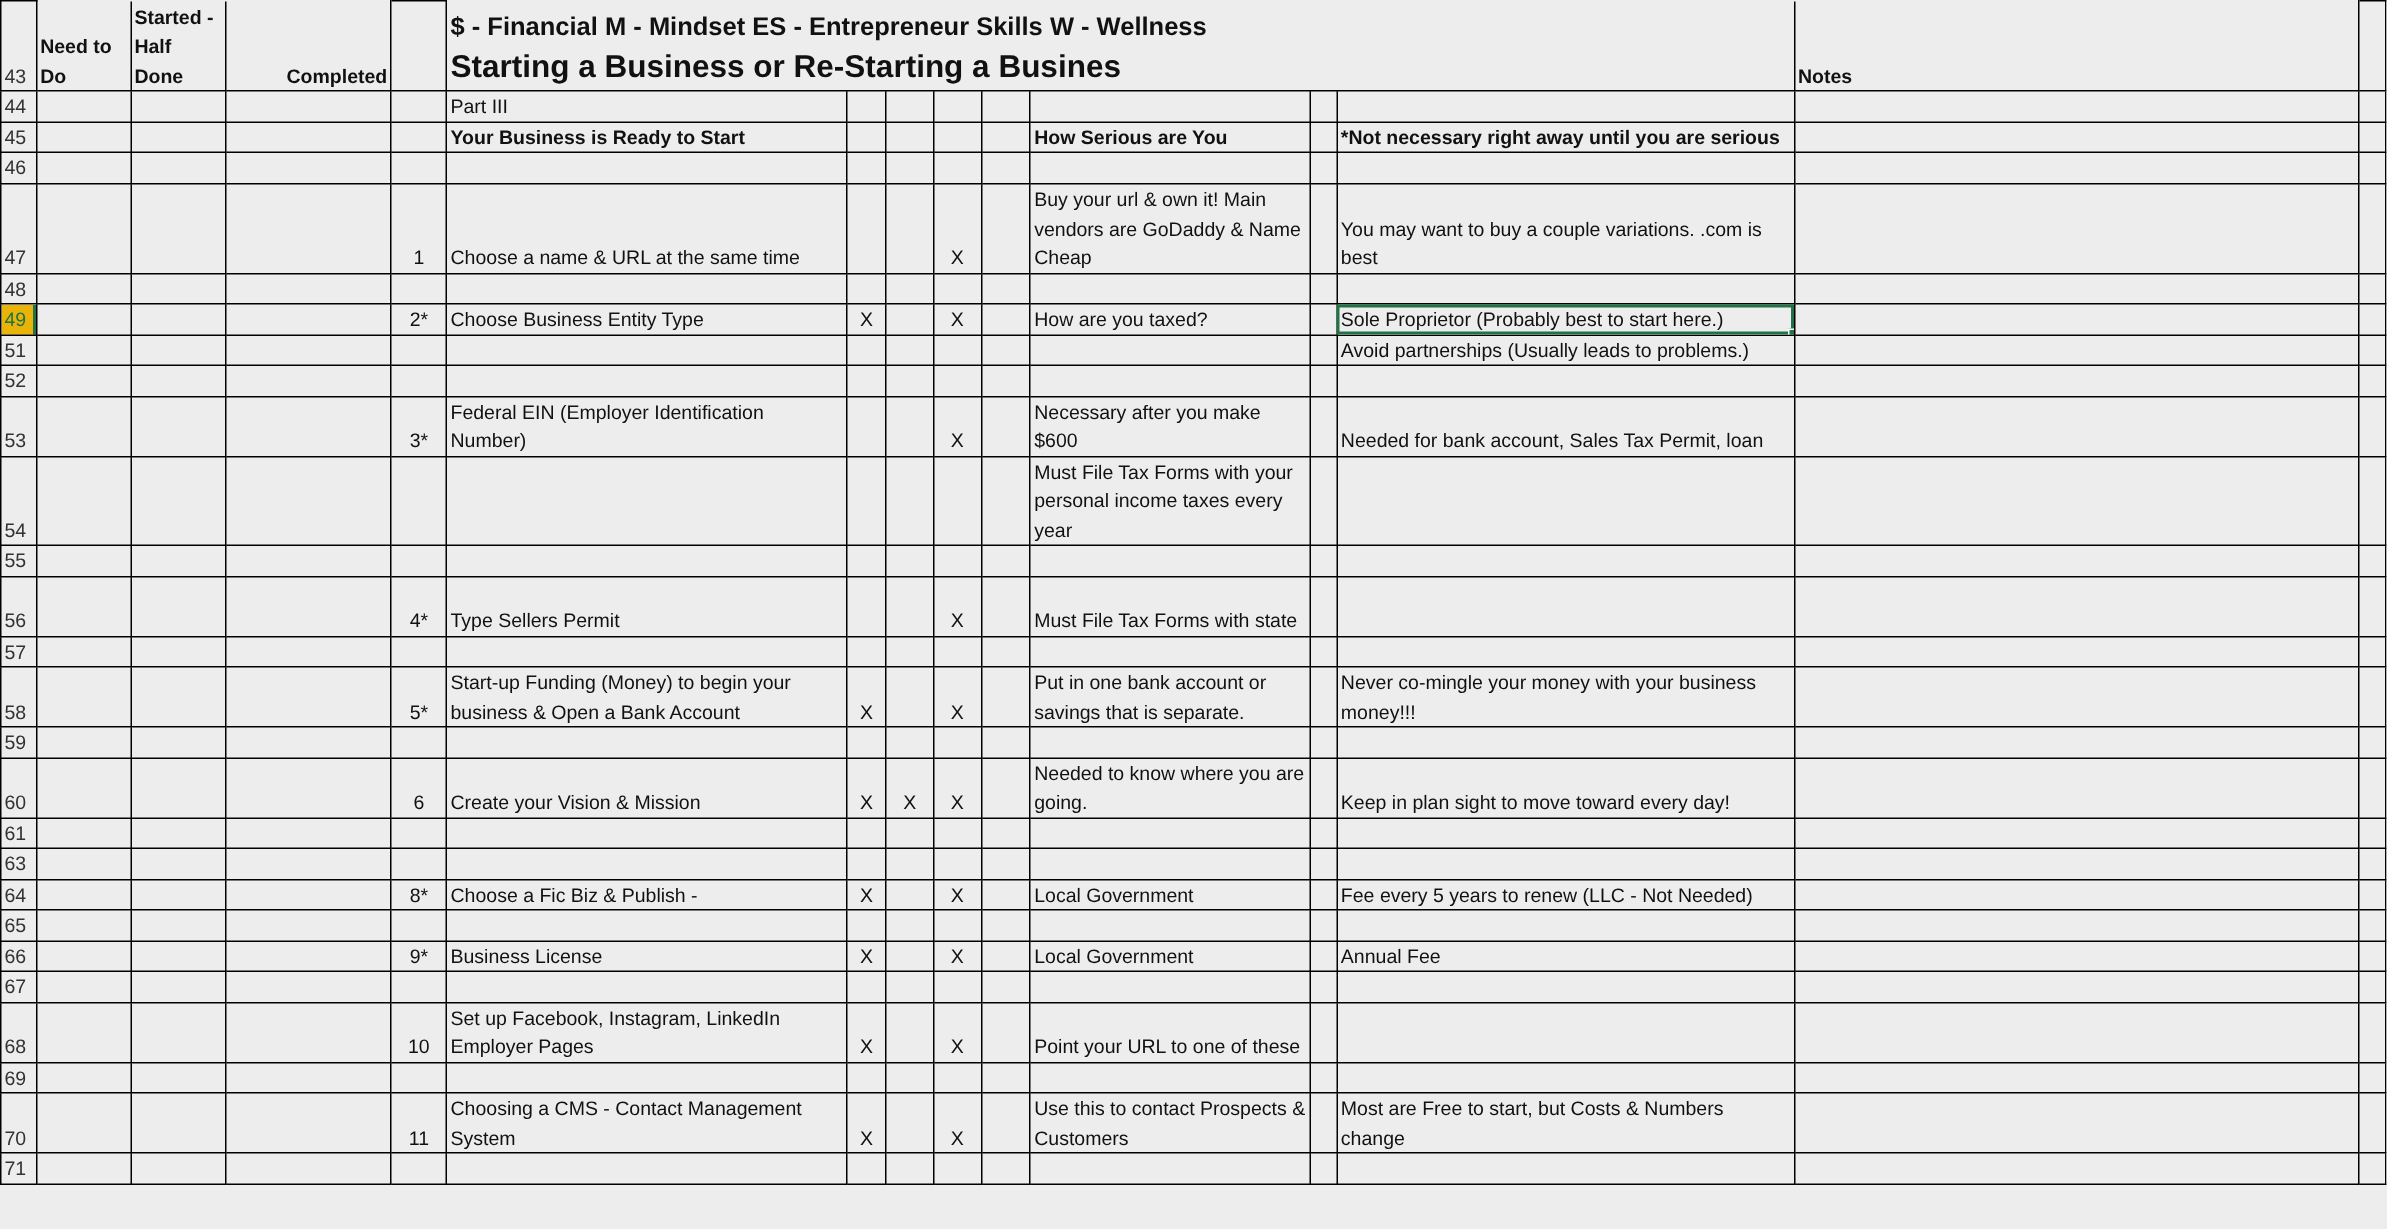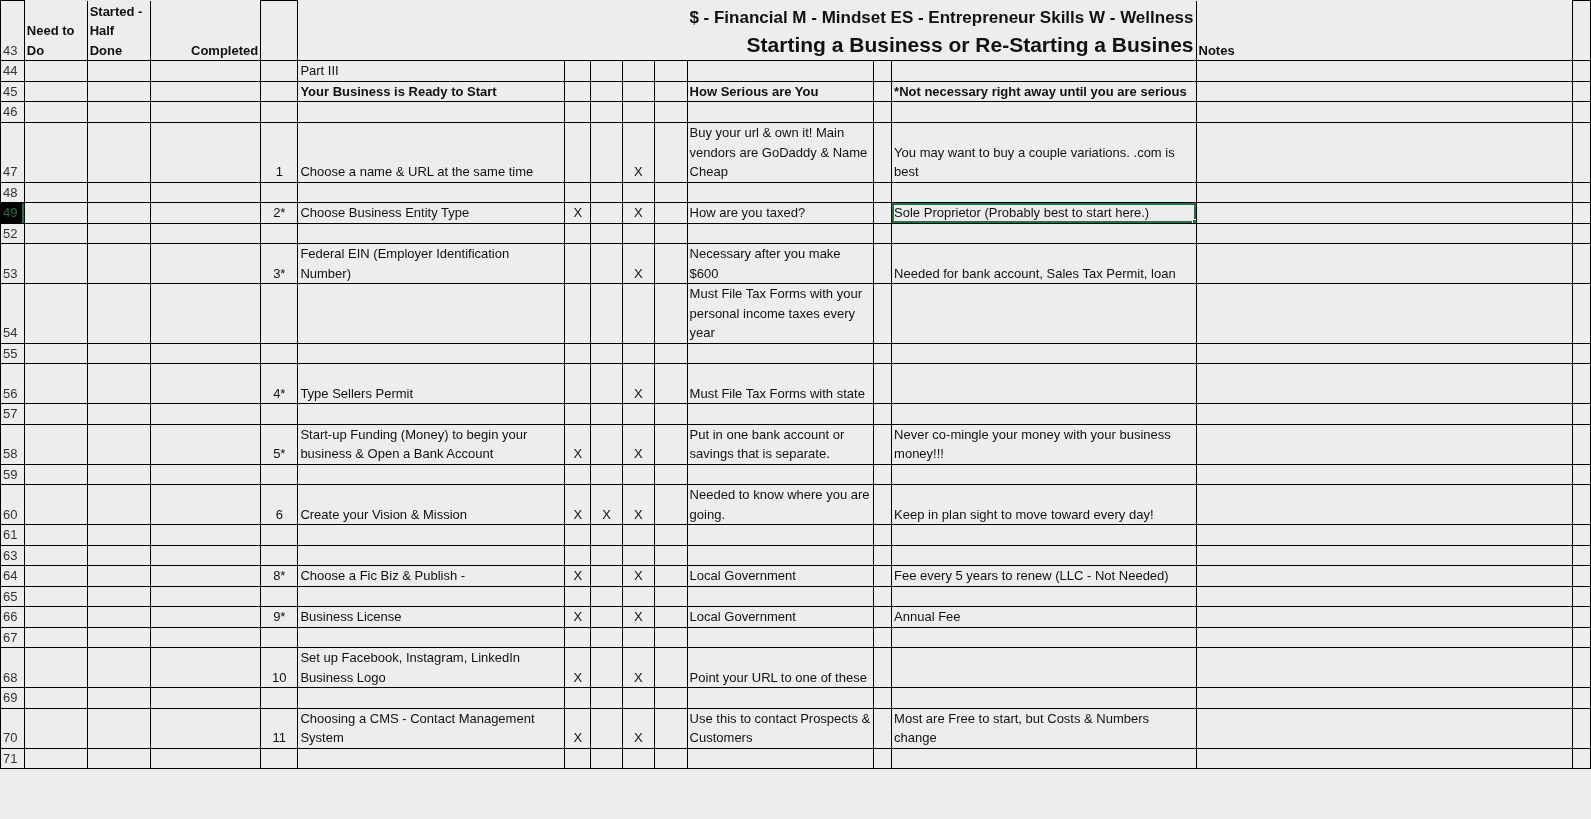--- a/index.html
+++ b/index.html
@@ -16,33 +16,33 @@
   table.grid td {
     border:1px solid #000; padding:0 2px; vertical-align:bottom;
     background:#ededed; line-height:19.5px; overflow:hidden;
     white-space:normal; font-size:13px;
   }
   td.rh {
     background:#e6e6e6; color:#333; text-align:left; padding-left:5px;
     border:none; border-right:1px solid #bdbdbd; border-bottom:1px solid #d4d4d4;
     font-size:12.5px;
   }
-  td.rh.active { color:#217346; background:#000000; box-shadow: inset -2px 0 0 #217346; }
+  td.rh.active { color:#217346; background:#eab308; box-shadow: inset -2px 0 0 #217346; }
   td.white { background:#fff; }
   td.green { background:#a9d08e; }
   td.num { text-align:center; vertical-align:middle; }
   td.x { text-align:center; }
   td.bold { font-weight:bold; }
   td.sel { outline:2px solid #217346; outline-offset:-2px; position:relative; }
   td.sel::after {
     content:""; position:absolute; right:-4px; bottom:-4px; width:6px; height:6px;
     background:#217346; border:1px solid #fff;
   }
   td.hdr { font-weight:bold; font-size:12px; line-height:16px; }
-  .title-wrap { text-align:right; vertical-align:bottom; padding-bottom:2px; }
+  .title-wrap { text-align:left; vertical-align:bottom; padding-bottom:2px; }
   .legend { font-weight:bold; font-size:17px; line-height:24px; display:block; }
   .title { font-weight:bold; font-size:21px; line-height:30px; display:block; }
   td.notes-hdr { font-weight:bold; background:#fff; }
 </style>
 </head>
 <body>
 
 <div class="sheet">
 <table class="grid">
   <colgroup>
@@ -171,20 +171,37 @@
           <td class="x">X</td>
           <td class="x"></td>
           <td class="x">X</td>
           <td class="x"></td>
           <td>How are you taxed?</td>
           <td></td>
           <td class="sel">Sole Proprietor (Probably best to start here.)</td>
           <td></td>
           <td class="green"></td>
         </tr>
+        <tr style="height: 20px;">
+          <td class="rh">51</td>
+          <td class="white"></td>
+          <td class="white"></td>
+          <td class="white"></td>
+          <td class="num"></td>
+          <td></td>
+          <td class="x"></td>
+          <td class="x"></td>
+          <td class="x"></td>
+          <td class="x"></td>
+          <td></td>
+          <td></td>
+          <td>Avoid partnerships (Usually leads to problems.)</td>
+          <td></td>
+          <td class="green"></td>
+        </tr>
         <tr style="height: 19px;">
           <td class="rh">52</td>
           <td class="white"></td>
           <td class="white"></td>
           <td class="white"></td>
           <td class="num"></td>
           <td></td>
           <td class="x"></td>
           <td class="x"></td>
           <td class="x"></td>
@@ -432,21 +449,21 @@
           <td></td>
           <td></td>
           <td class="green"></td>
         </tr>
         <tr style="height: 40px;">
           <td class="rh">68</td>
           <td class="white"></td>
           <td class="white"></td>
           <td class="white"></td>
           <td class="num">10</td>
-          <td>Set up Facebook, Instagram, LinkedIn Business Logo</td>
+          <td>Set up Facebook, Instagram, LinkedIn Employer Pages</td>
           <td class="x">X</td>
           <td class="x"></td>
           <td class="x">X</td>
           <td class="x"></td>
           <td>Point your URL to one of these</td>
           <td></td>
           <td></td>
           <td></td>
           <td class="green"></td>
         </tr>

